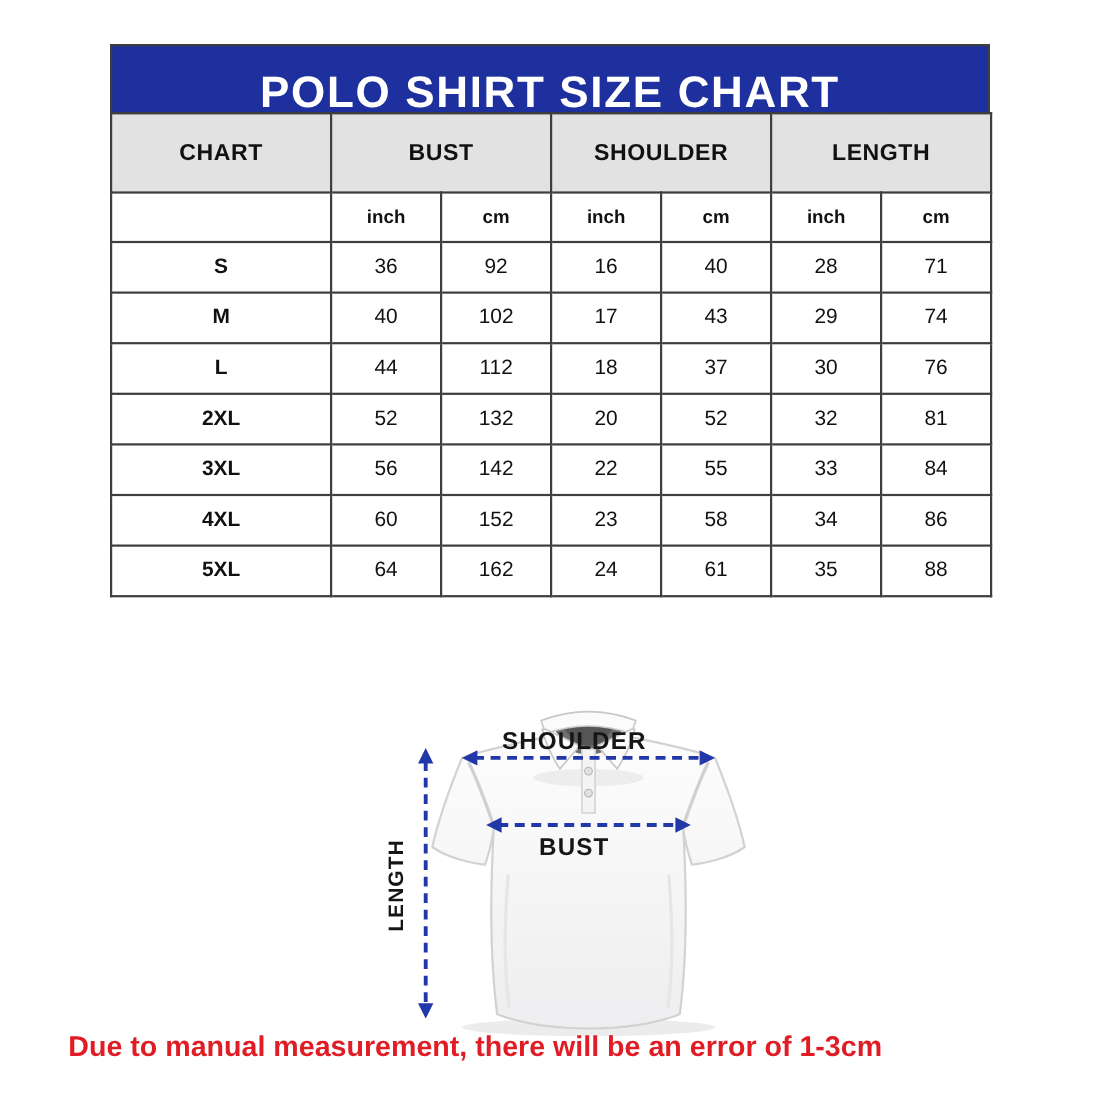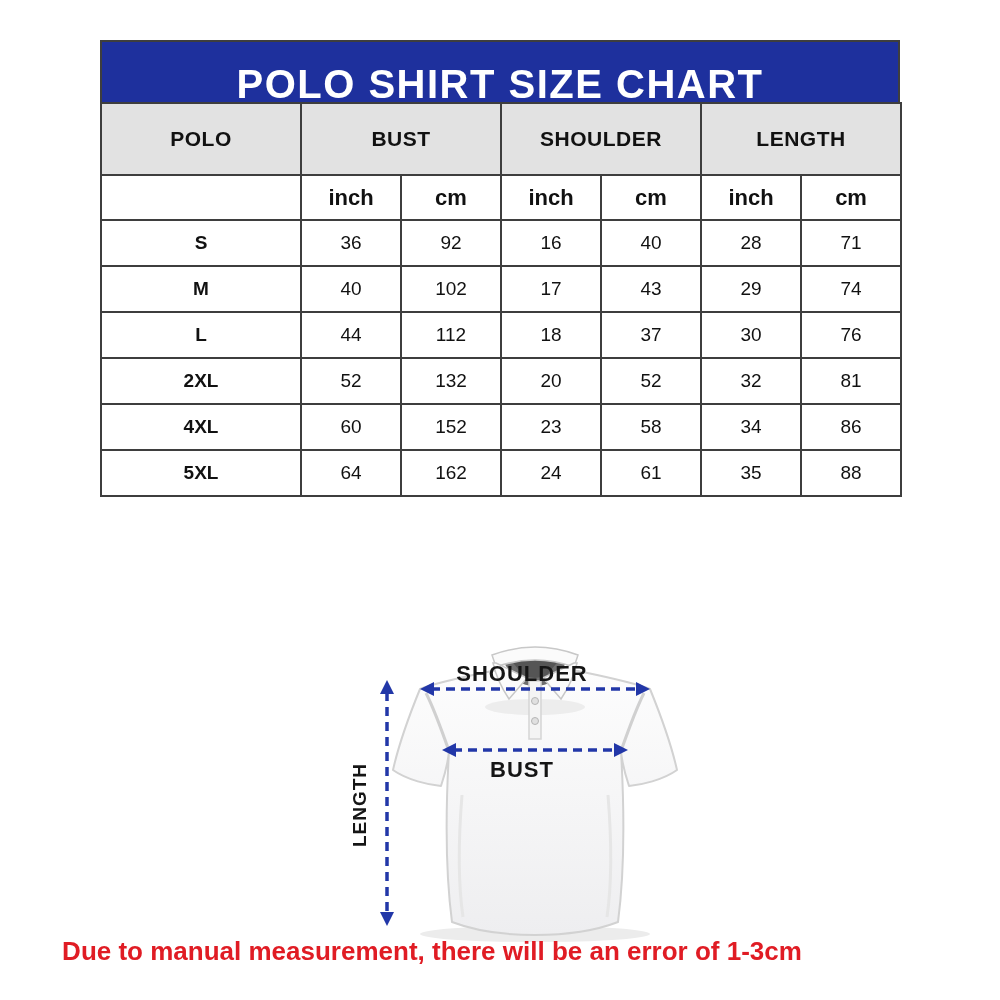--- a/index.html
+++ b/index.html
@@ -56,21 +56,21 @@
   }
   table.chart thead th {
     background: var(--header-bg, #e2e2e2);
     height: 70px;
     font-size: 21px;
     font-weight: bold;
     letter-spacing: 0.5px;
   }
   table.chart .unit-row td {
     height: 43px;
-    font-size: 22px;
+    font-size: 17px;
     font-weight: bold;
     background: #ffffff;
   }
   table.chart tbody tr.data-row td {
     height: 44px;
     font-size: 19px;
     font-weight: normal;
     background: #ffffff;
   }
   table.chart tbody tr.data-row td.size-label {
@@ -111,21 +111,21 @@
       <col style="width:200px">
       <col style="width:100px">
         <col style="width:100px">
       <col style="width:100px">
         <col style="width:100px">
       <col style="width:100px">
         <col style="width:100px">
     </colgroup>
     <thead>
       <tr>
-        <th>POLO</th>
+        <th>CHART</th>
         <th colspan="2">BUST</th>
         <th colspan="2">SHOULDER</th>
         <th colspan="2">LENGTH</th>
       </tr>
     </thead>
     <tbody id="table-body">
         <tr class="unit-row">
           <td></td>
           <td>inch</td>
           <td>cm</td>
@@ -162,20 +162,29 @@
           <td>76</td>
         </tr>
         <tr class="data-row">
           <td class="size-label">2XL</td>
           <td>52</td>
           <td>132</td>
           <td>20</td>
           <td>52</td>
           <td>32</td>
           <td>81</td>
+        </tr>
+        <tr class="data-row">
+          <td class="size-label">3XL</td>
+          <td>56</td>
+          <td>142</td>
+          <td>22</td>
+          <td>55</td>
+          <td>33</td>
+          <td>84</td>
         </tr>
         <tr class="data-row">
           <td class="size-label">4XL</td>
           <td>60</td>
           <td>152</td>
           <td>23</td>
           <td>58</td>
           <td>34</td>
           <td>86</td>
         </tr>

